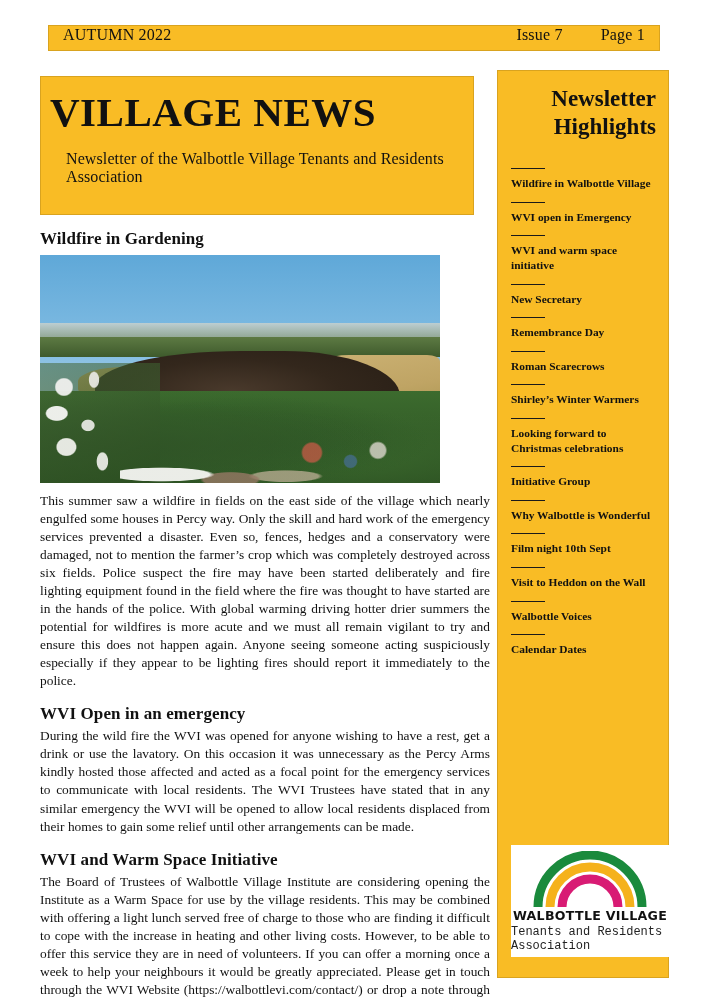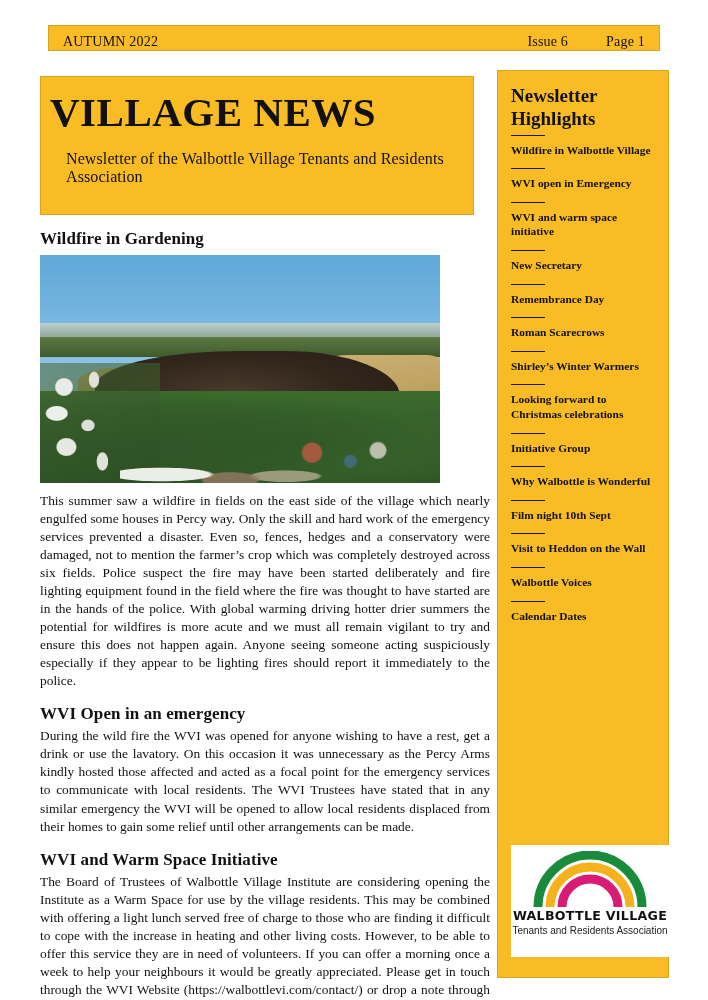--- a/index.html
+++ b/index.html
@@ -20,23 +20,23 @@
   #masthead-bar {
     position: absolute;
     left: 48px;
     top: 25px;
     width: 612px;
     height: 26px;
     background: #F9BC25;
     border: 1px solid #d9a31f;
     box-sizing: border-box;
     display: flex;
-    align-items: flex-end;
+    align-items: flex-start;
     padding: 0 14px;
-    font-size: 14px;
+    font-size: 16px;
     letter-spacing: .2px;
   }
   #masthead-bar .issue-date { flex: 1; }
   #masthead-bar .issue-no { margin-right: 38px; }
 
   
   #main-column {
     position: absolute;
     left: 40px;
     top: 76px;
@@ -162,25 +162,25 @@
     left: 497px;
     top: 70px;
     width: 172px;
     height: 908px;
     background: #F9BC25;
     border: 1px solid #d9a31f;
     box-sizing: border-box;
     padding: 14px 12px 0 13px;
   }
   #highlights-title {
-    font-size: 19px;
-    font-weight: bold;
-    text-align: left;
+    font-size: 23px;
+    font-weight: bold;
+    text-align: right;
     line-height: 1.2;
-    margin: 0 0 4px 0;
+    margin: 0 0 28px 0;
   }
   .highlight-item { margin-bottom: 11px; }
   .highlight-rule {
     width: 34px;
     height: 0;
     border-top: 1.6px solid #1a1a1a;
     margin: 0 0 7px 0;
   }
   .highlight-label {
     font-size: 11.4px;
@@ -207,33 +207,32 @@
   #logo-rainbow { display: block; }
   #logo-name {
     font-family: "DejaVu Sans", "Liberation Sans", sans-serif;
     font-size: 12.6px;
     font-weight: bold;
     letter-spacing: .3px;
     margin: 1px 0 0 0;
     color: #111;
   }
   #logo-tagline {
-    font-family: Liberation Sans, sans-serif;
-    font-size: 10px;
+    font-family: Liberation Mono, monospace;
+    font-size: 12px;
     margin: 2px 0 0 0;
     color: #222;
-    text-align: right;
   }
 </style>
 </head>
 <body>
 
 <div id="masthead-bar">
   <span class="issue-date">AUTUMN 2022</span>
-  <span class="issue-no">Issue 6</span>
+  <span class="issue-no">Issue 7</span>
   <span class="page-no">Page 1</span>
 </div>
 
 <div id="main-column">
 
   <div id="title-block">
     <h1 id="paper-title">VILLAGE NEWS</h1>
     <p id="paper-subtitle">Newsletter of the Walbottle Village Tenants and Residents Association</p>
   </div>
 

